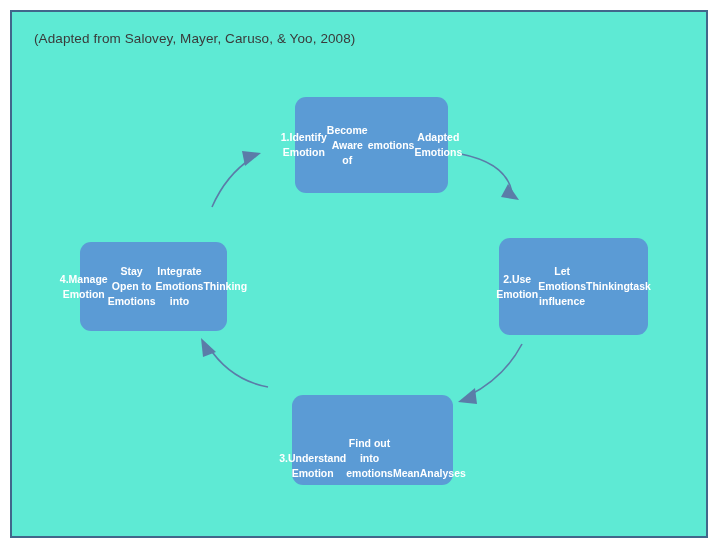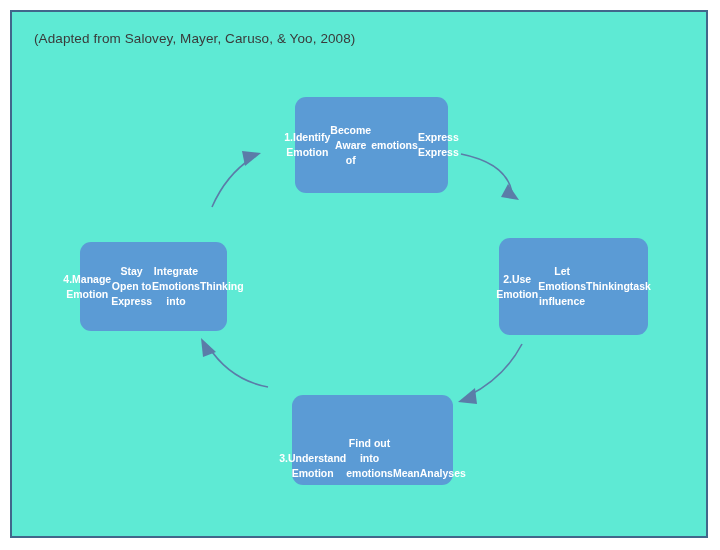--- a/index.html
+++ b/index.html
@@ -93,38 +93,38 @@
       </g>
     </svg>
 
     <div id="caption">(Adapted from Salovey, Mayer, Caruso, &amp; Yoo, 2008)</div>
 
     <div class="node" id="node-identify">
       <span class="line">1.Identify Emotion</span>
       <span class="gap"></span>
       <span class="line">Become Aware of</span>
       <span class="line">emotions</span>
-      <span class="line">Express Express</span>
+      <span class="line">Adapted Emotions</span>
     </div>
 
     <div class="node" id="node-use">
       <span class="line">2.Use Emotion</span>
       <span class="line">Let Emotions influence</span>
       <span class="line">Thinking</span>
       <span class="line">task</span>
     </div>
 
     <div class="node" id="node-understand">
       <span class="line">3.Understand Emotion</span>
       <span class="line">Find out into emotions</span>
       <span class="line">Mean</span>
       <span class="line">Analyses</span>
     </div>
 
     <div class="node" id="node-manage">
       <span class="line">4.Manage Emotion</span>
-      <span class="line">Stay Open to Express</span>
+      <span class="line">Stay Open to Emotions</span>
       <span class="line">Integrate Emotions into</span>
       <span class="line">Thinking</span>
     </div>
 
   </div>
 </div>
 
 </body></html>

